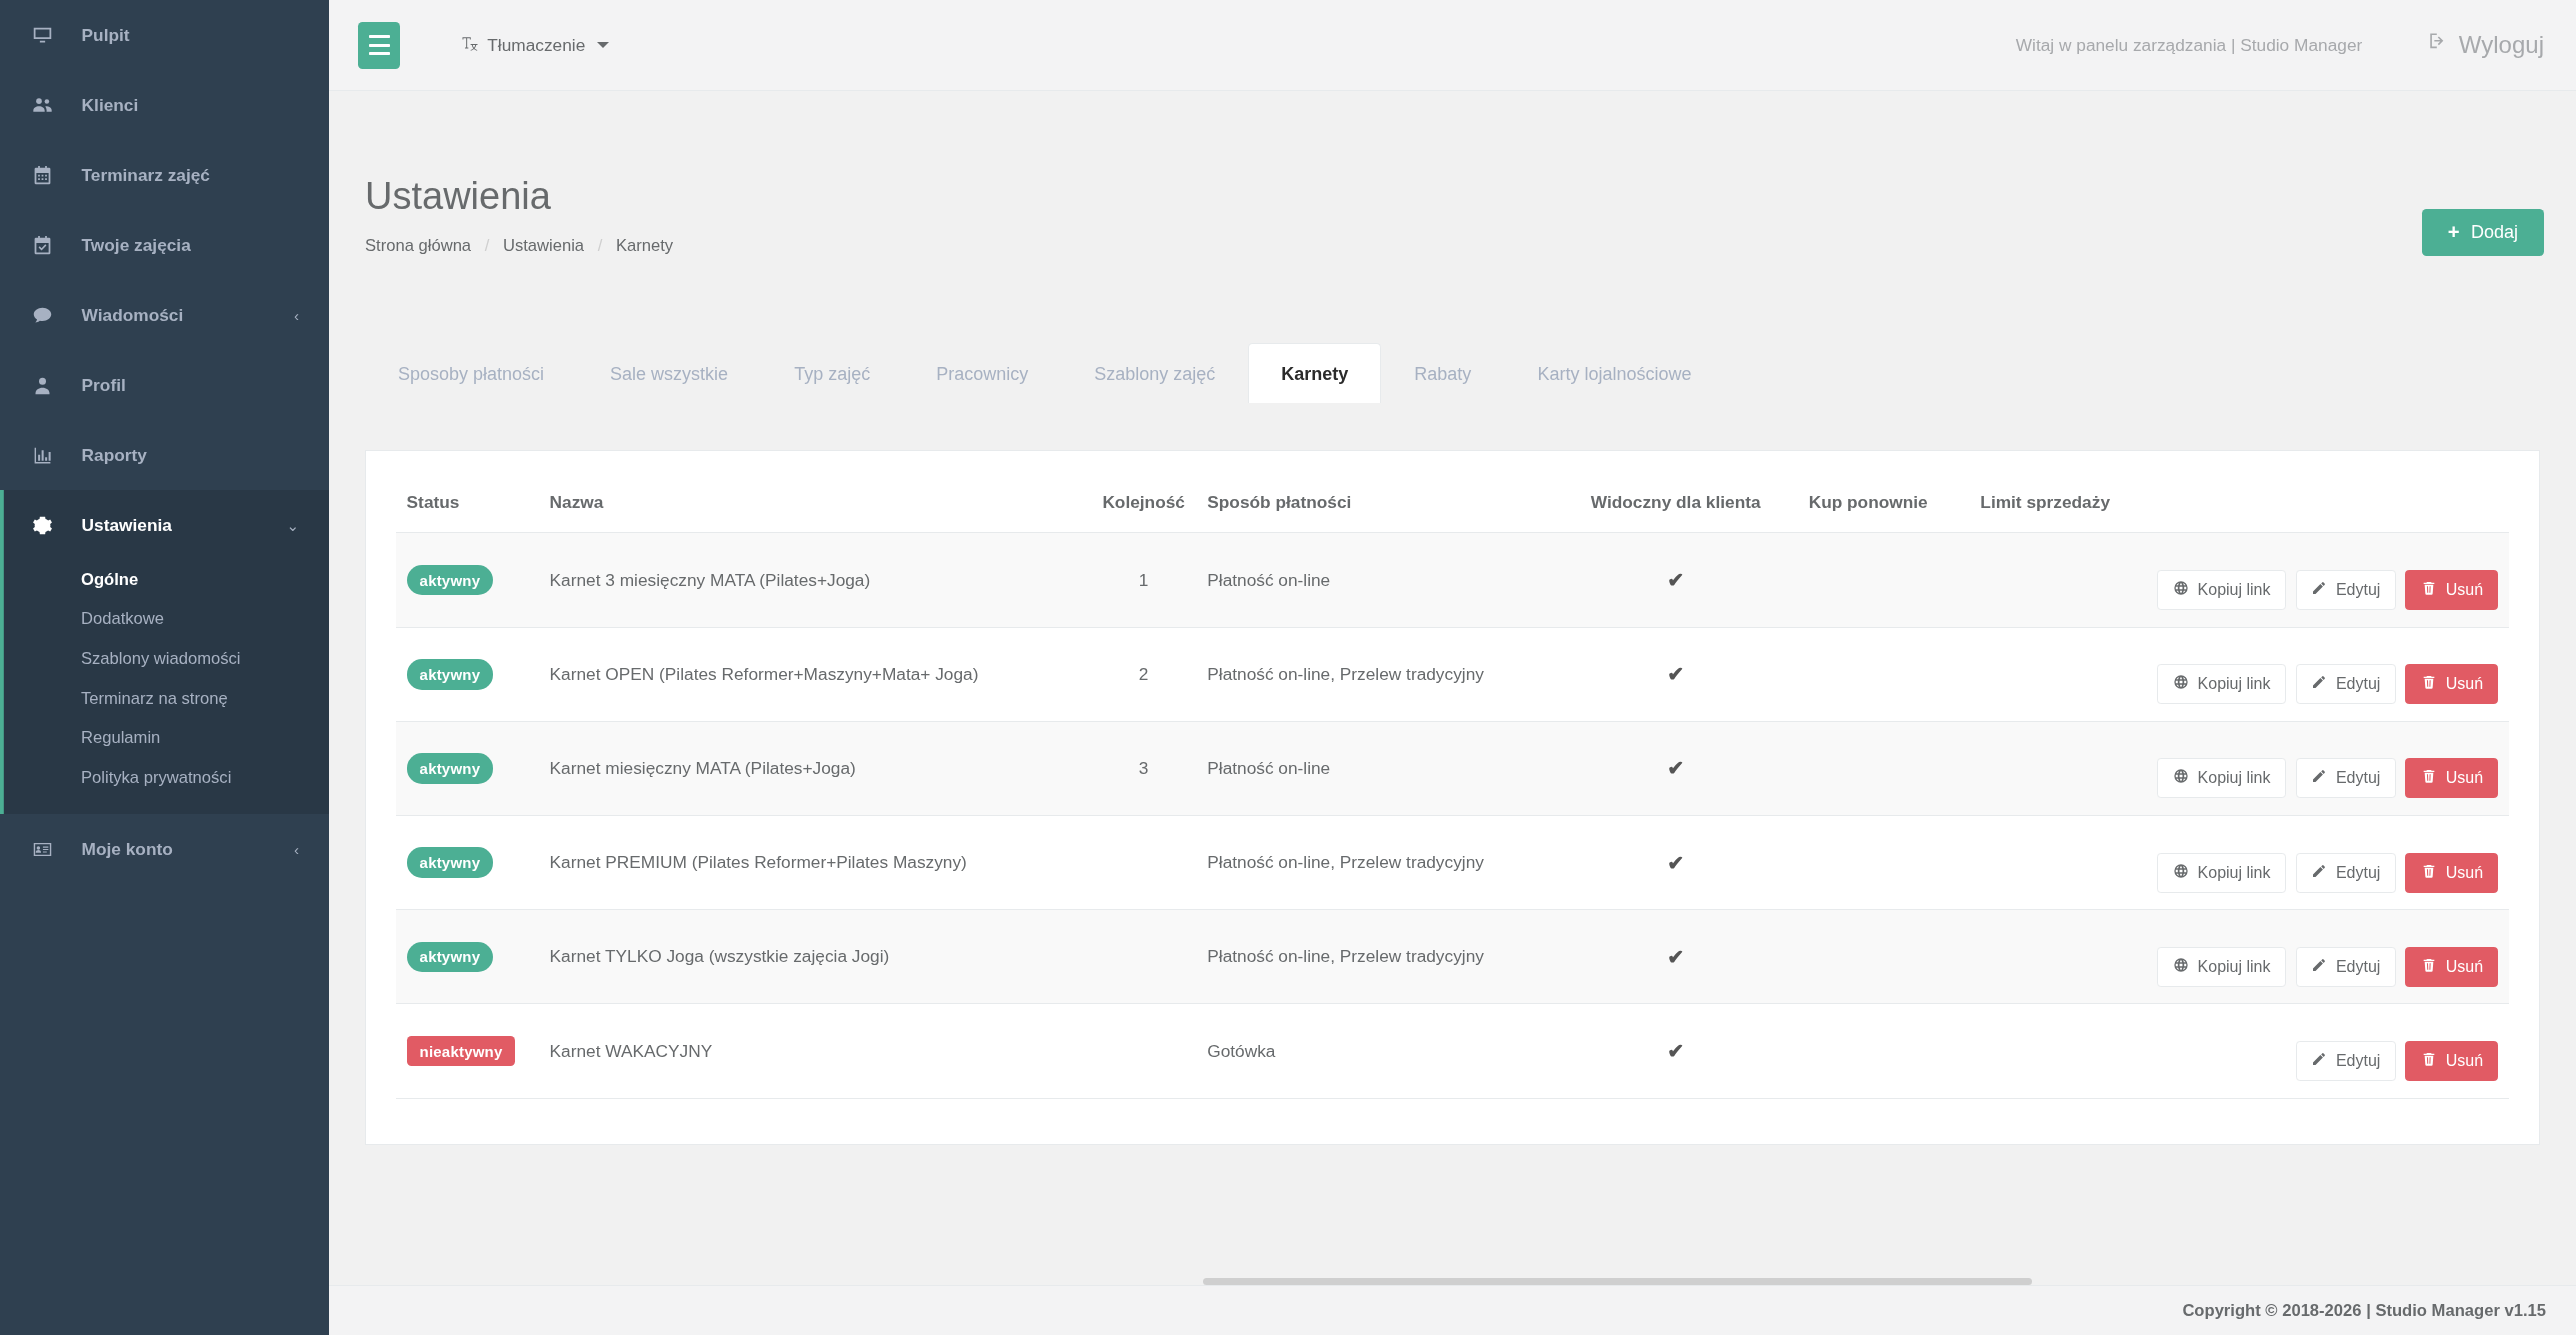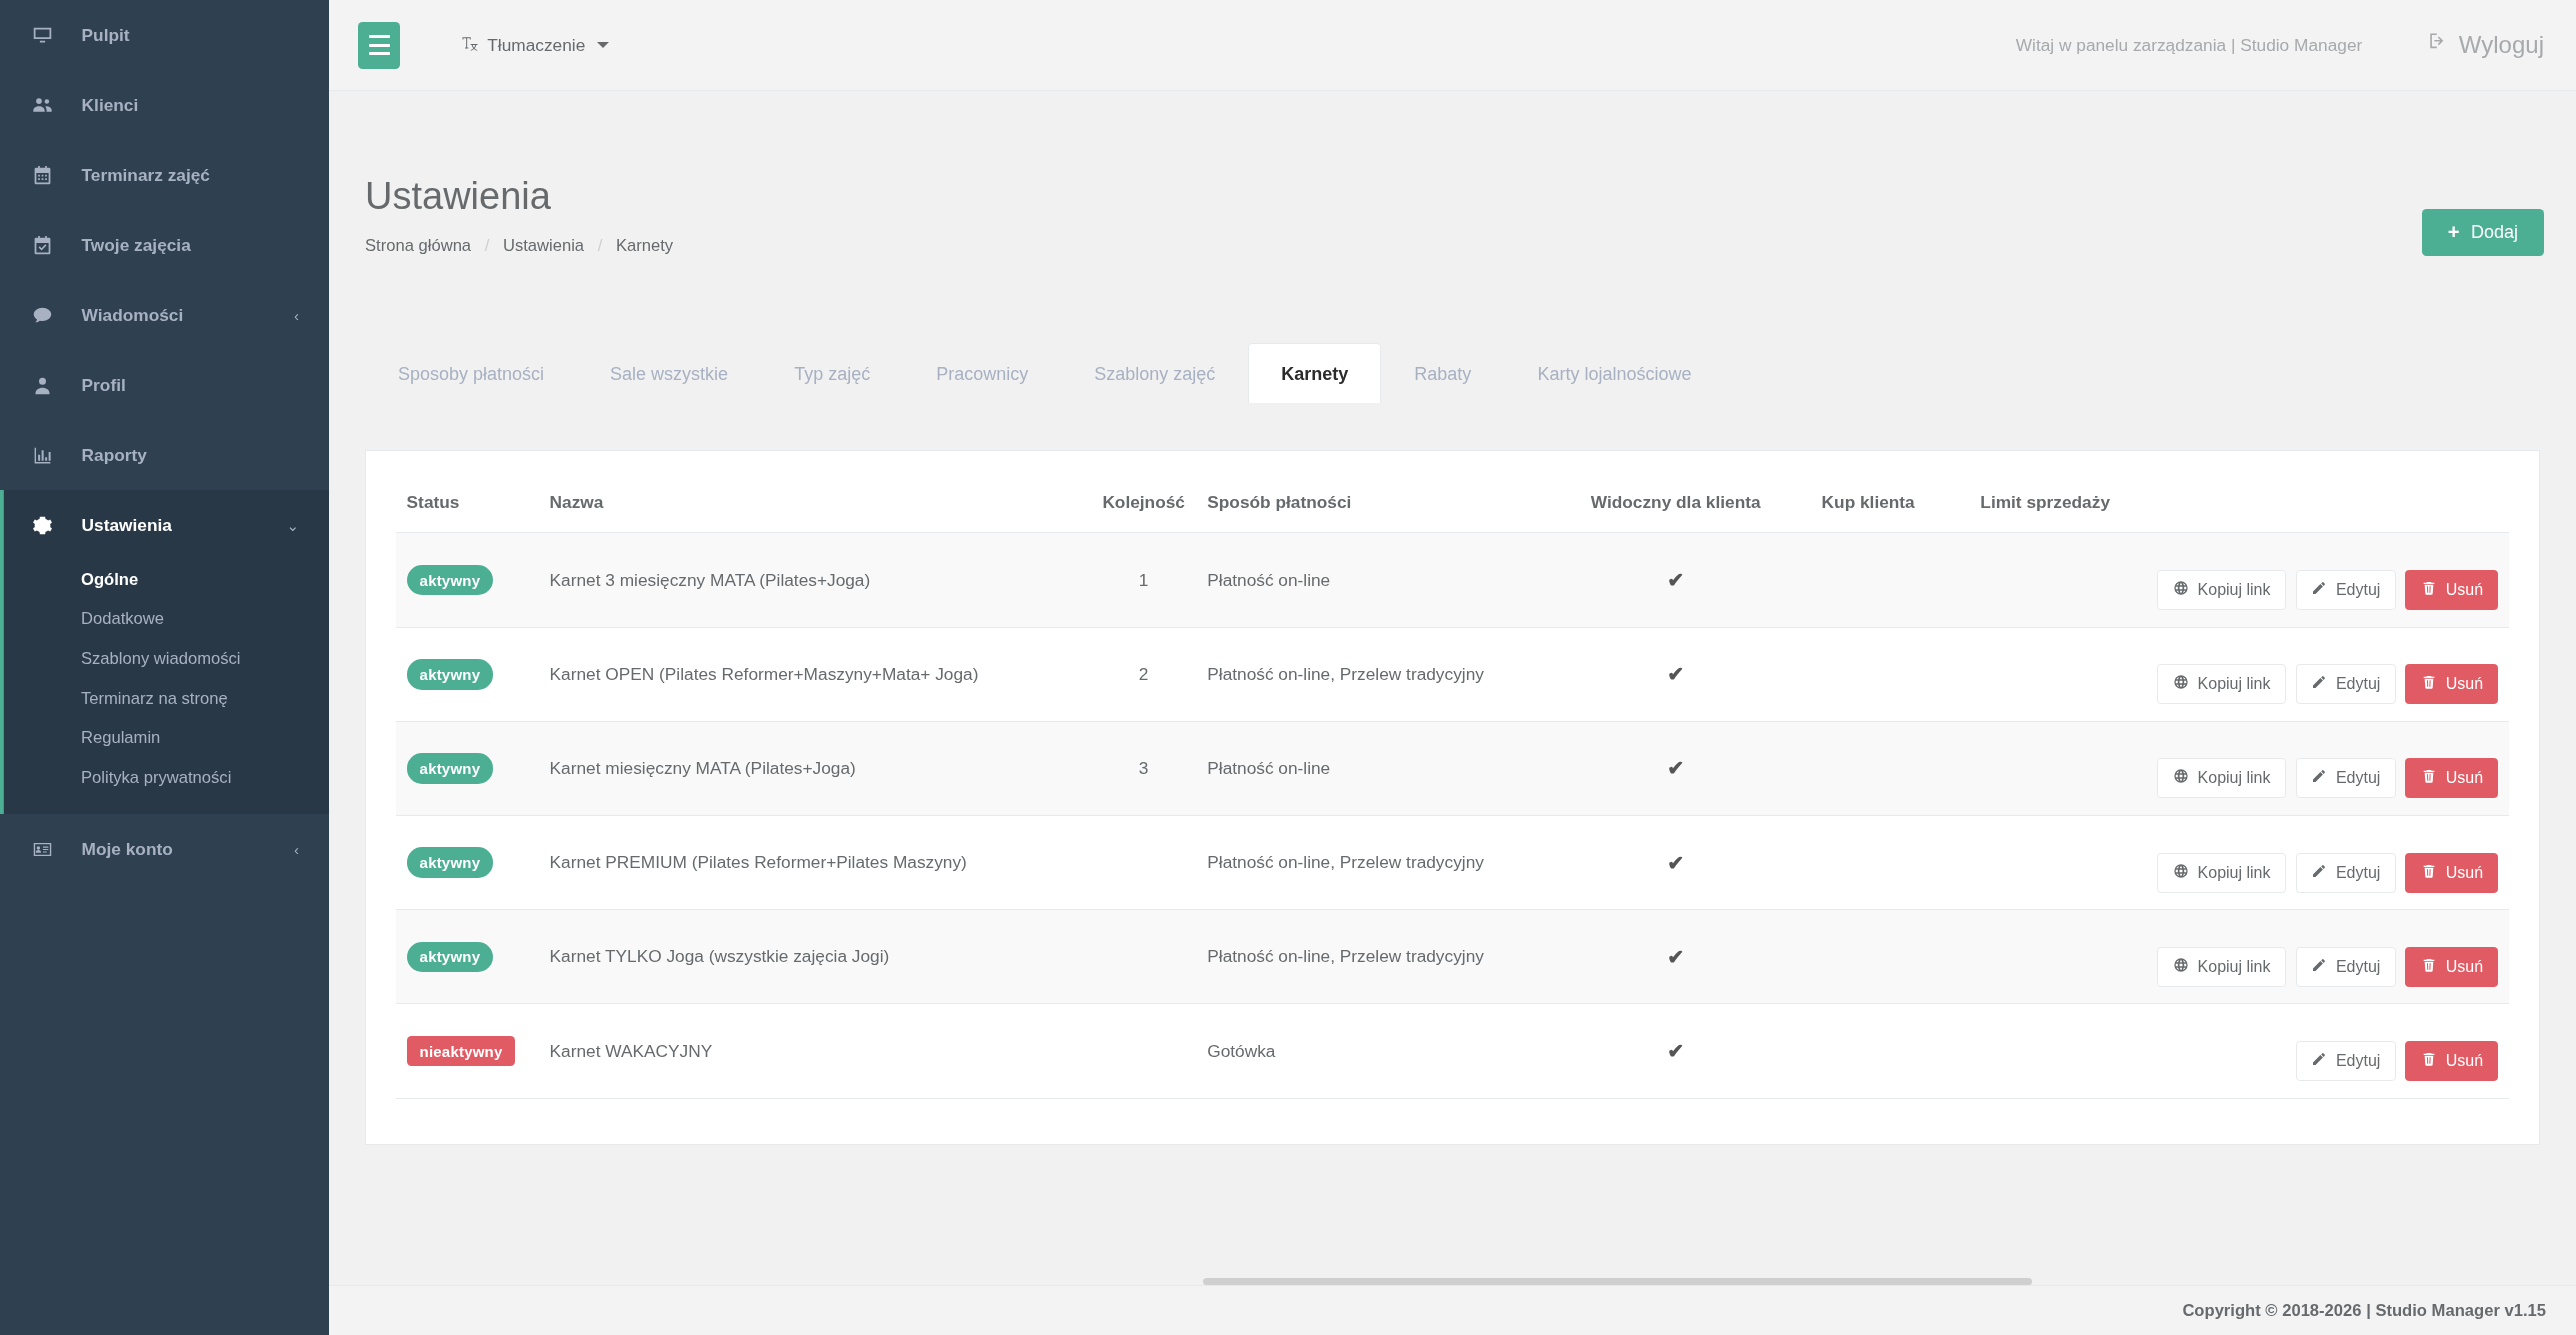--- a/index.html
+++ b/index.html
@@ -367,21 +367,21 @@
 
     <div class="panel">
       <table>
         <thead>
           <tr>
             <th class="col-status">Status</th>
             <th>Nazwa</th>
             <th class="col-order">Kolejność</th>
             <th class="col-pay">Sposób płatności</th>
             <th class="col-visible">Widoczny dla klienta</th>
-            <th class="col-rebuy">Kup klienta</th>
+            <th class="col-rebuy">Kup ponownie</th>
             <th class="col-limit">Limit sprzedaży</th>
             <th class="col-actions"></th>
           </tr>
         </thead>
         <tbody id="tbody">
             <tr>
     <td class="col-status">
       <span class="badge active-b">aktywny</span>
     </td>
     <td>Karnet 3 miesięczny MATA (Pilates+Joga)</td>

